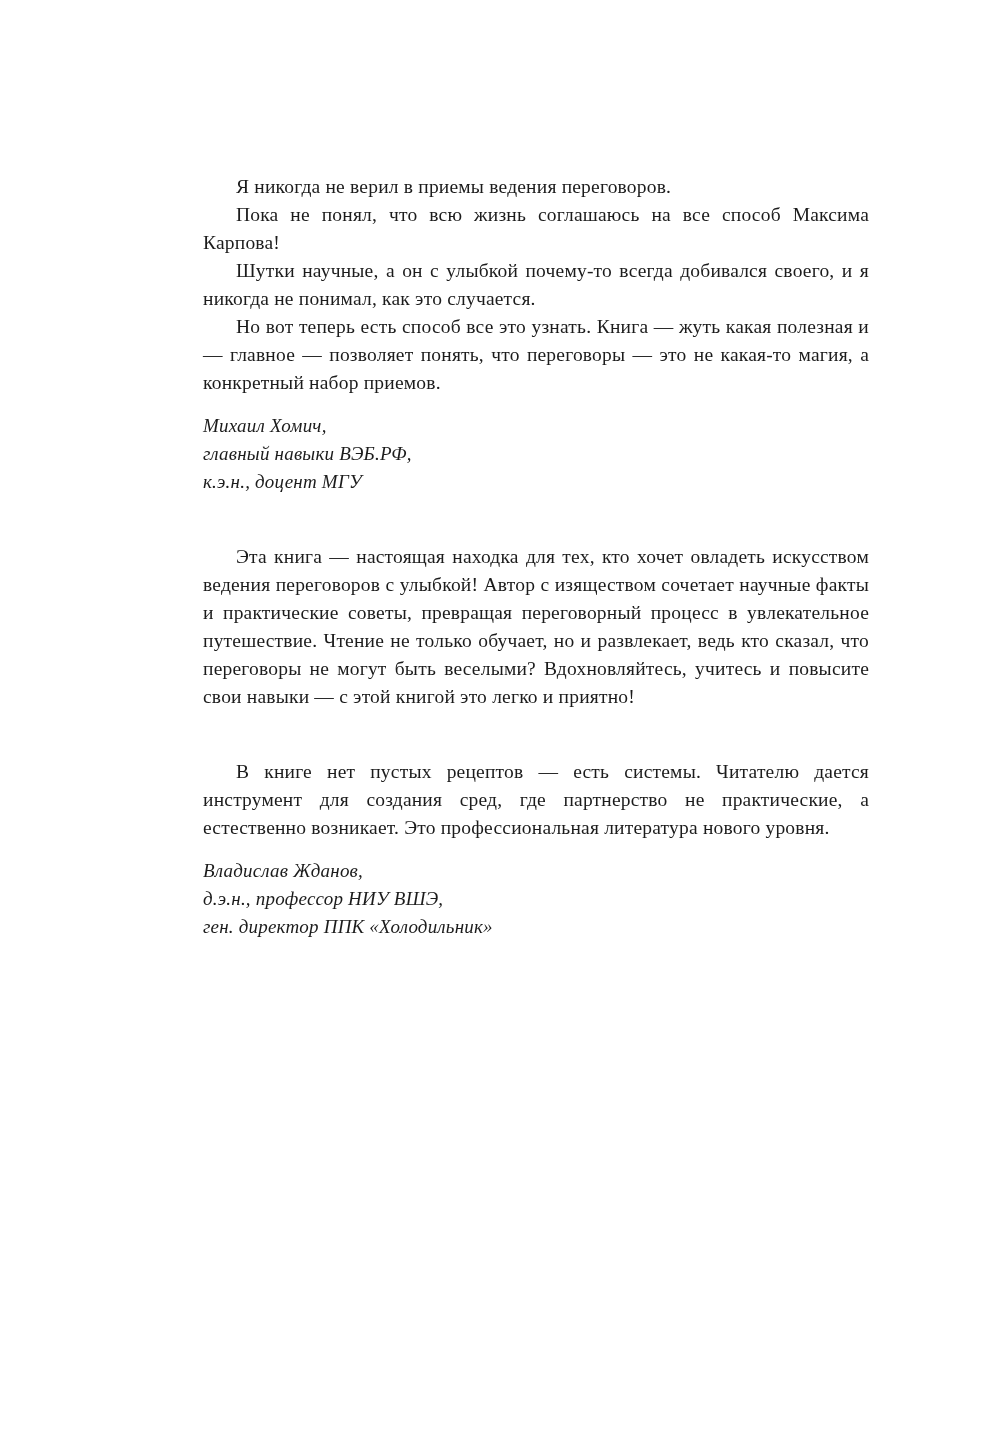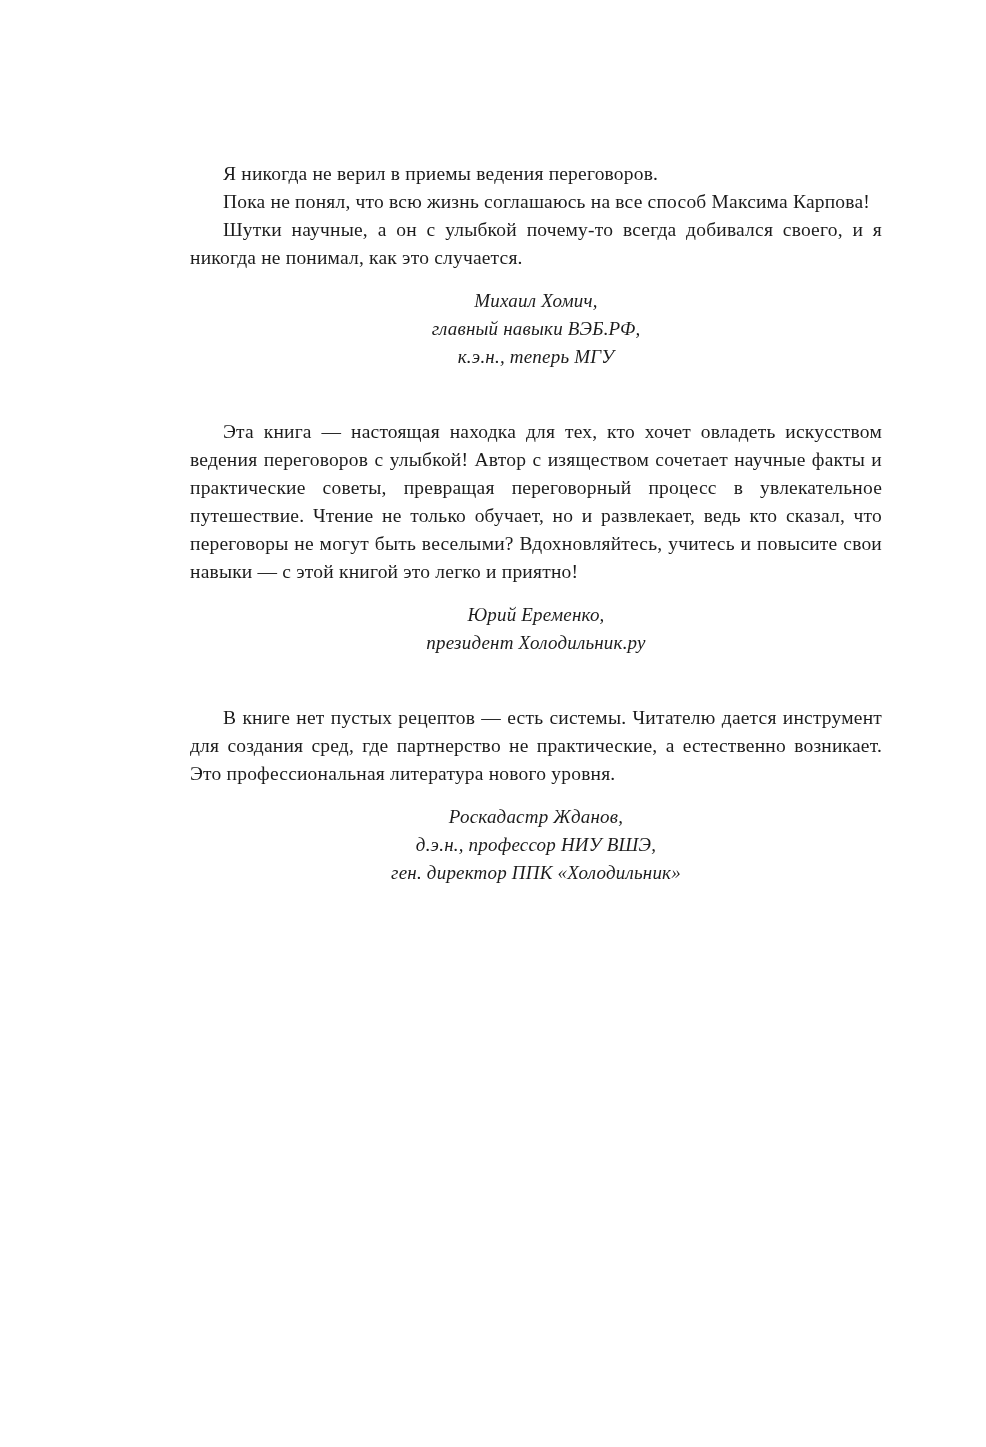--- a/index.html
+++ b/index.html
@@ -28,61 +28,58 @@
     line-height: 28px;
     text-align: justify;
     text-indent: 33px;
     letter-spacing: 0.2px;
   }
   .attribution {
     margin-top: 15px;
     font-size: 19px;
     line-height: 28px;
     font-style: italic;
-    text-align: center;
+    text-align: left;
     letter-spacing: 0.2px;
   }
   .attribution .attr-line {
     display: block;
   }
   .review {
-    margin: 0;
+    margin: 13px;
   }
   .review + .review {
     margin-top: 47px;
   }
 </style>
 </head>
 <body>
 
 <div class="page">
   <div class="text-block">
 
     <div class="review">
       <p class="para">Я никогда не верил в приемы ведения переговоров.</p>
       <p class="para">Пока не понял, что всю жизнь соглашаюсь на все способ Максима Карпова!</p>
       <p class="para">Шутки научные, а он с улыбкой почему-то всегда добивался своего, и я никогда не понимал, как это случается.</p>
+      <p class="para">Но вот теперь есть способ все это узнать. Книга — жуть какая полезная и — главное — позволяет понять, что переговоры — это не какая-то магия, а конкретный набор приемов.</p>
       <div class="attribution">
         <span class="attr-line">Михаил Хомич,</span>
         <span class="attr-line">главный навыки ВЭБ.РФ,</span>
-        <span class="attr-line">к.э.н., теперь МГУ</span>
+        <span class="attr-line">к.э.н., доцент МГУ</span>
       </div>
     </div>
 
     <div class="review">
       <p class="para">Эта книга — настоящая находка для тех, кто хочет овладеть искусством ведения переговоров с улыбкой! Автор с изяществом сочетает научные факты и практические советы, превращая переговорный процесс в увлекательное путешествие. Чтение не только обучает, но и развлекает, ведь кто сказал, что переговоры не могут быть веселыми? Вдохновляйтесь, учитесь и повысите свои навыки — с этой книгой это легко и приятно!</p>
-      <div class="attribution">
-        <span class="attr-line">Юрий Еременко,</span>
-        <span class="attr-line">президент Холодильник.ру</span>
-      </div>
     </div>
 
     <div class="review">
       <p class="para">В книге нет пустых рецептов — есть системы. Читателю дается инструмент для создания сред, где партнерство не практические, а естественно возникает. Это профессиональная литература нового уровня.</p>
       <div class="attribution">
-        <span class="attr-line">Роскадастр Жданов,</span>
+        <span class="attr-line">Владислав Жданов,</span>
         <span class="attr-line">д.э.н., профессор НИУ ВШЭ,</span>
         <span class="attr-line">ген. директор ППК «Холодильник»</span>
       </div>
     </div>
 
   </div>
 </div>
 
 </body></html>

